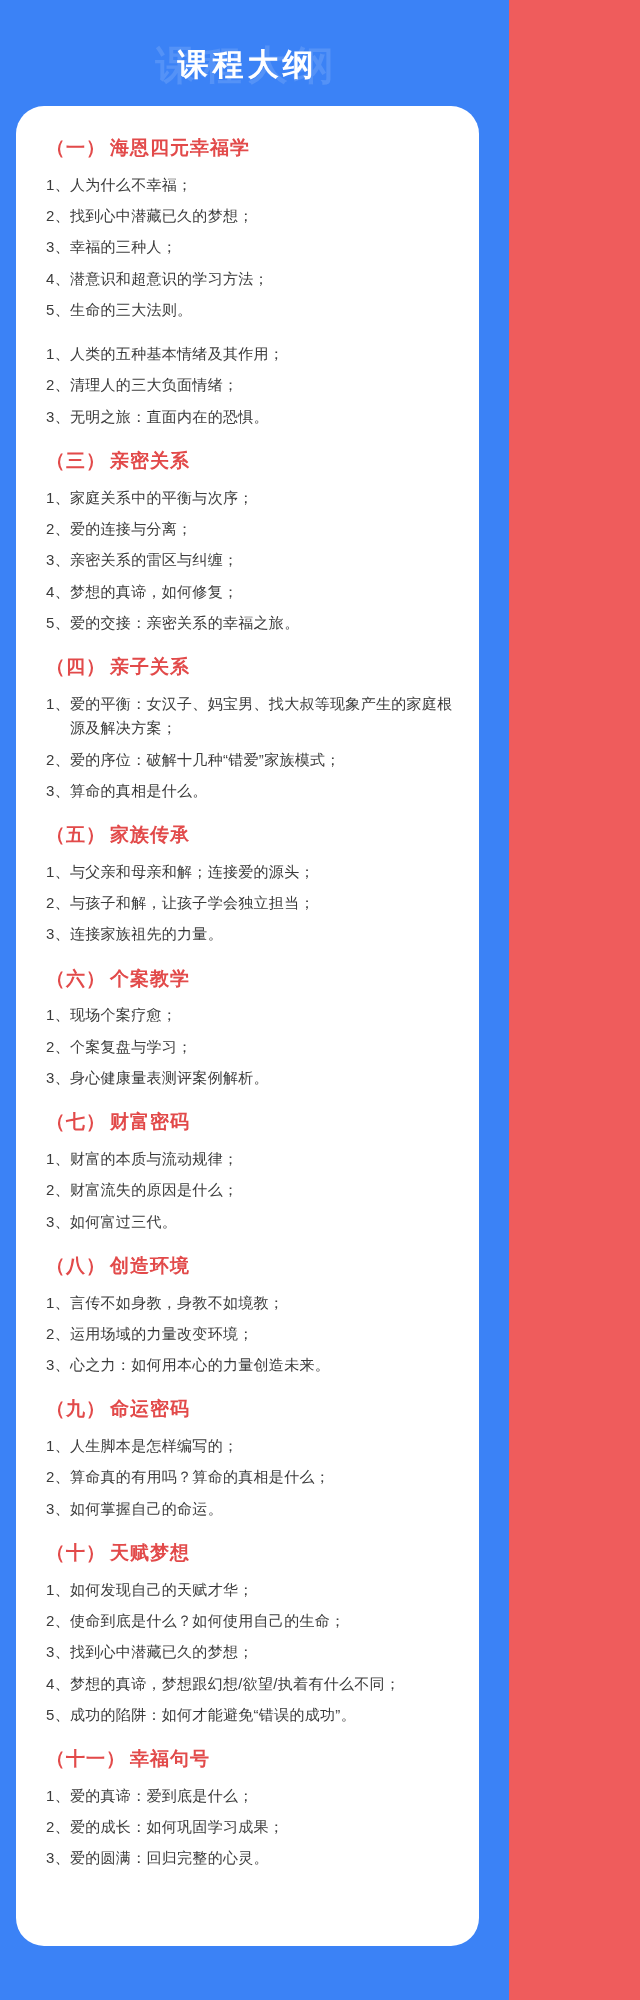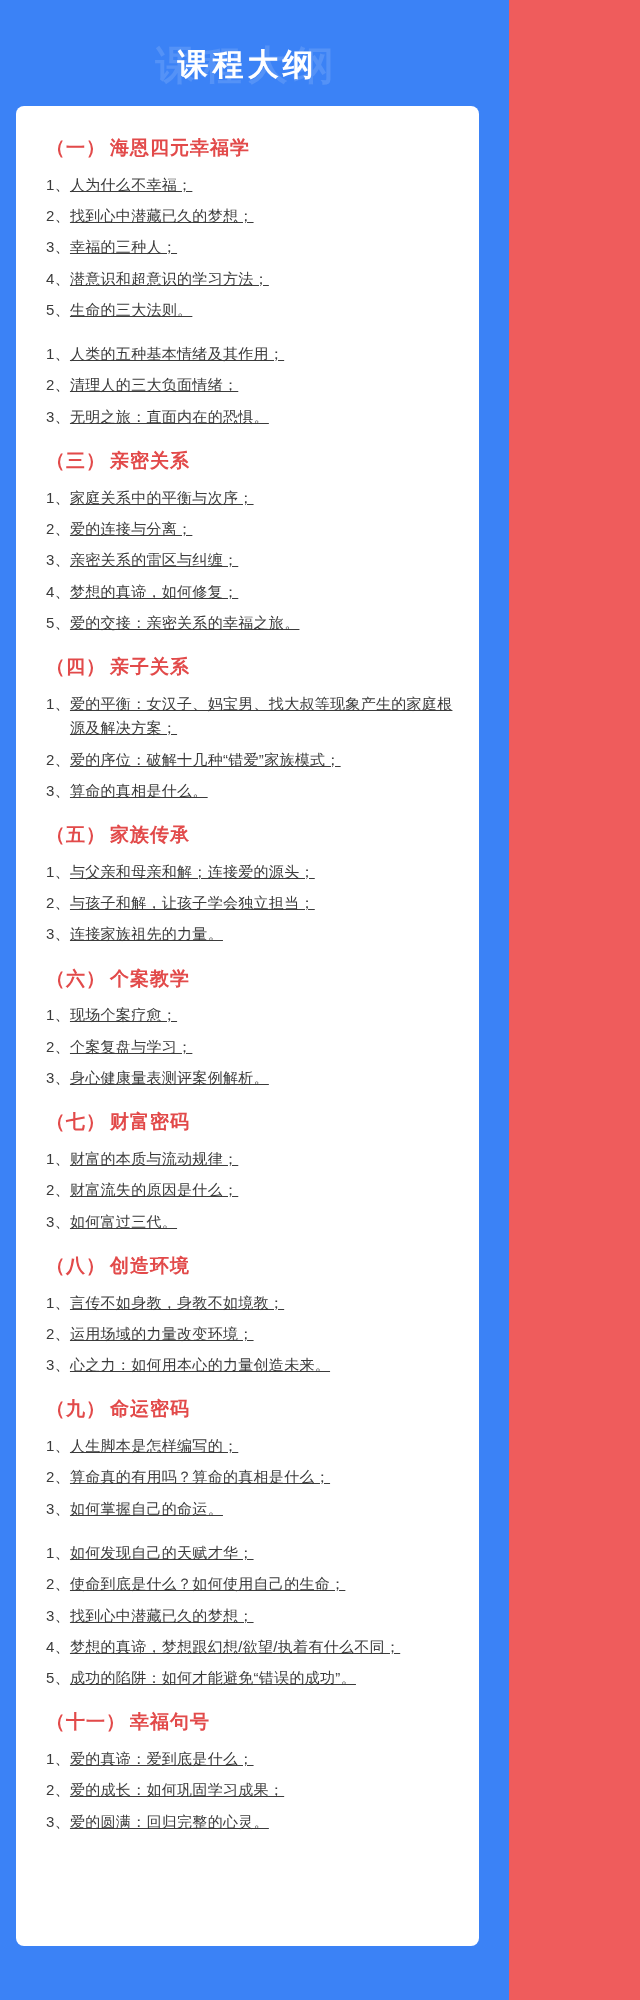--- a/index.html
+++ b/index.html
@@ -44,21 +44,21 @@
   .header-title {
     position: relative;
     font-size: 31px;
     font-weight: bold;
     color: #ffffff;
     letter-spacing: 4px;
     z-index: 2;
   }
   .card {
     background: #ffffff;
-    border-radius: 8px;
+    border-radius: 28px;
     padding: 30px 26px 34px 30px;
     box-sizing: border-box;
     min-height: 1840px;
   }
   .section {
     margin-bottom: 20px;
   }
   .section:last-child {
     margin-bottom: 4px;
   }
@@ -84,21 +84,20 @@
   }
   .item:last-child {
     margin-bottom: 0;
   }
   .item .idx {
     flex: 0 0 auto;
     white-space: nowrap;
   }
   .item .txt {
     flex: 1 1 auto;
-    text-decoration: underline;
   }
 </style>
 </head>
 <body>
 
 <div class="poster">
 
   <div class="header">
     <div class="header-ghost">课程大纲</div>
     <div class="header-title">课程大纲</div>
@@ -249,20 +248,21 @@
         <div class="item">
           <span class="idx">2、</span>
           <span class="txt">算命真的有用吗？算命的真相是什么；</span>
         </div>
         <div class="item">
           <span class="idx">3、</span>
           <span class="txt">如何掌握自己的命运。</span>
         </div>
       </div>
       <div class="section">
+        <div class="sec-title"><span class="num">（十）</span><span>天赋梦想</span></div>
         <div class="item">
           <span class="idx">1、</span>
           <span class="txt">如何发现自己的天赋才华；</span>
         </div>
         <div class="item">
           <span class="idx">2、</span>
           <span class="txt">使命到底是什么？如何使用自己的生命；</span>
         </div>
         <div class="item">
           <span class="idx">3、</span>

